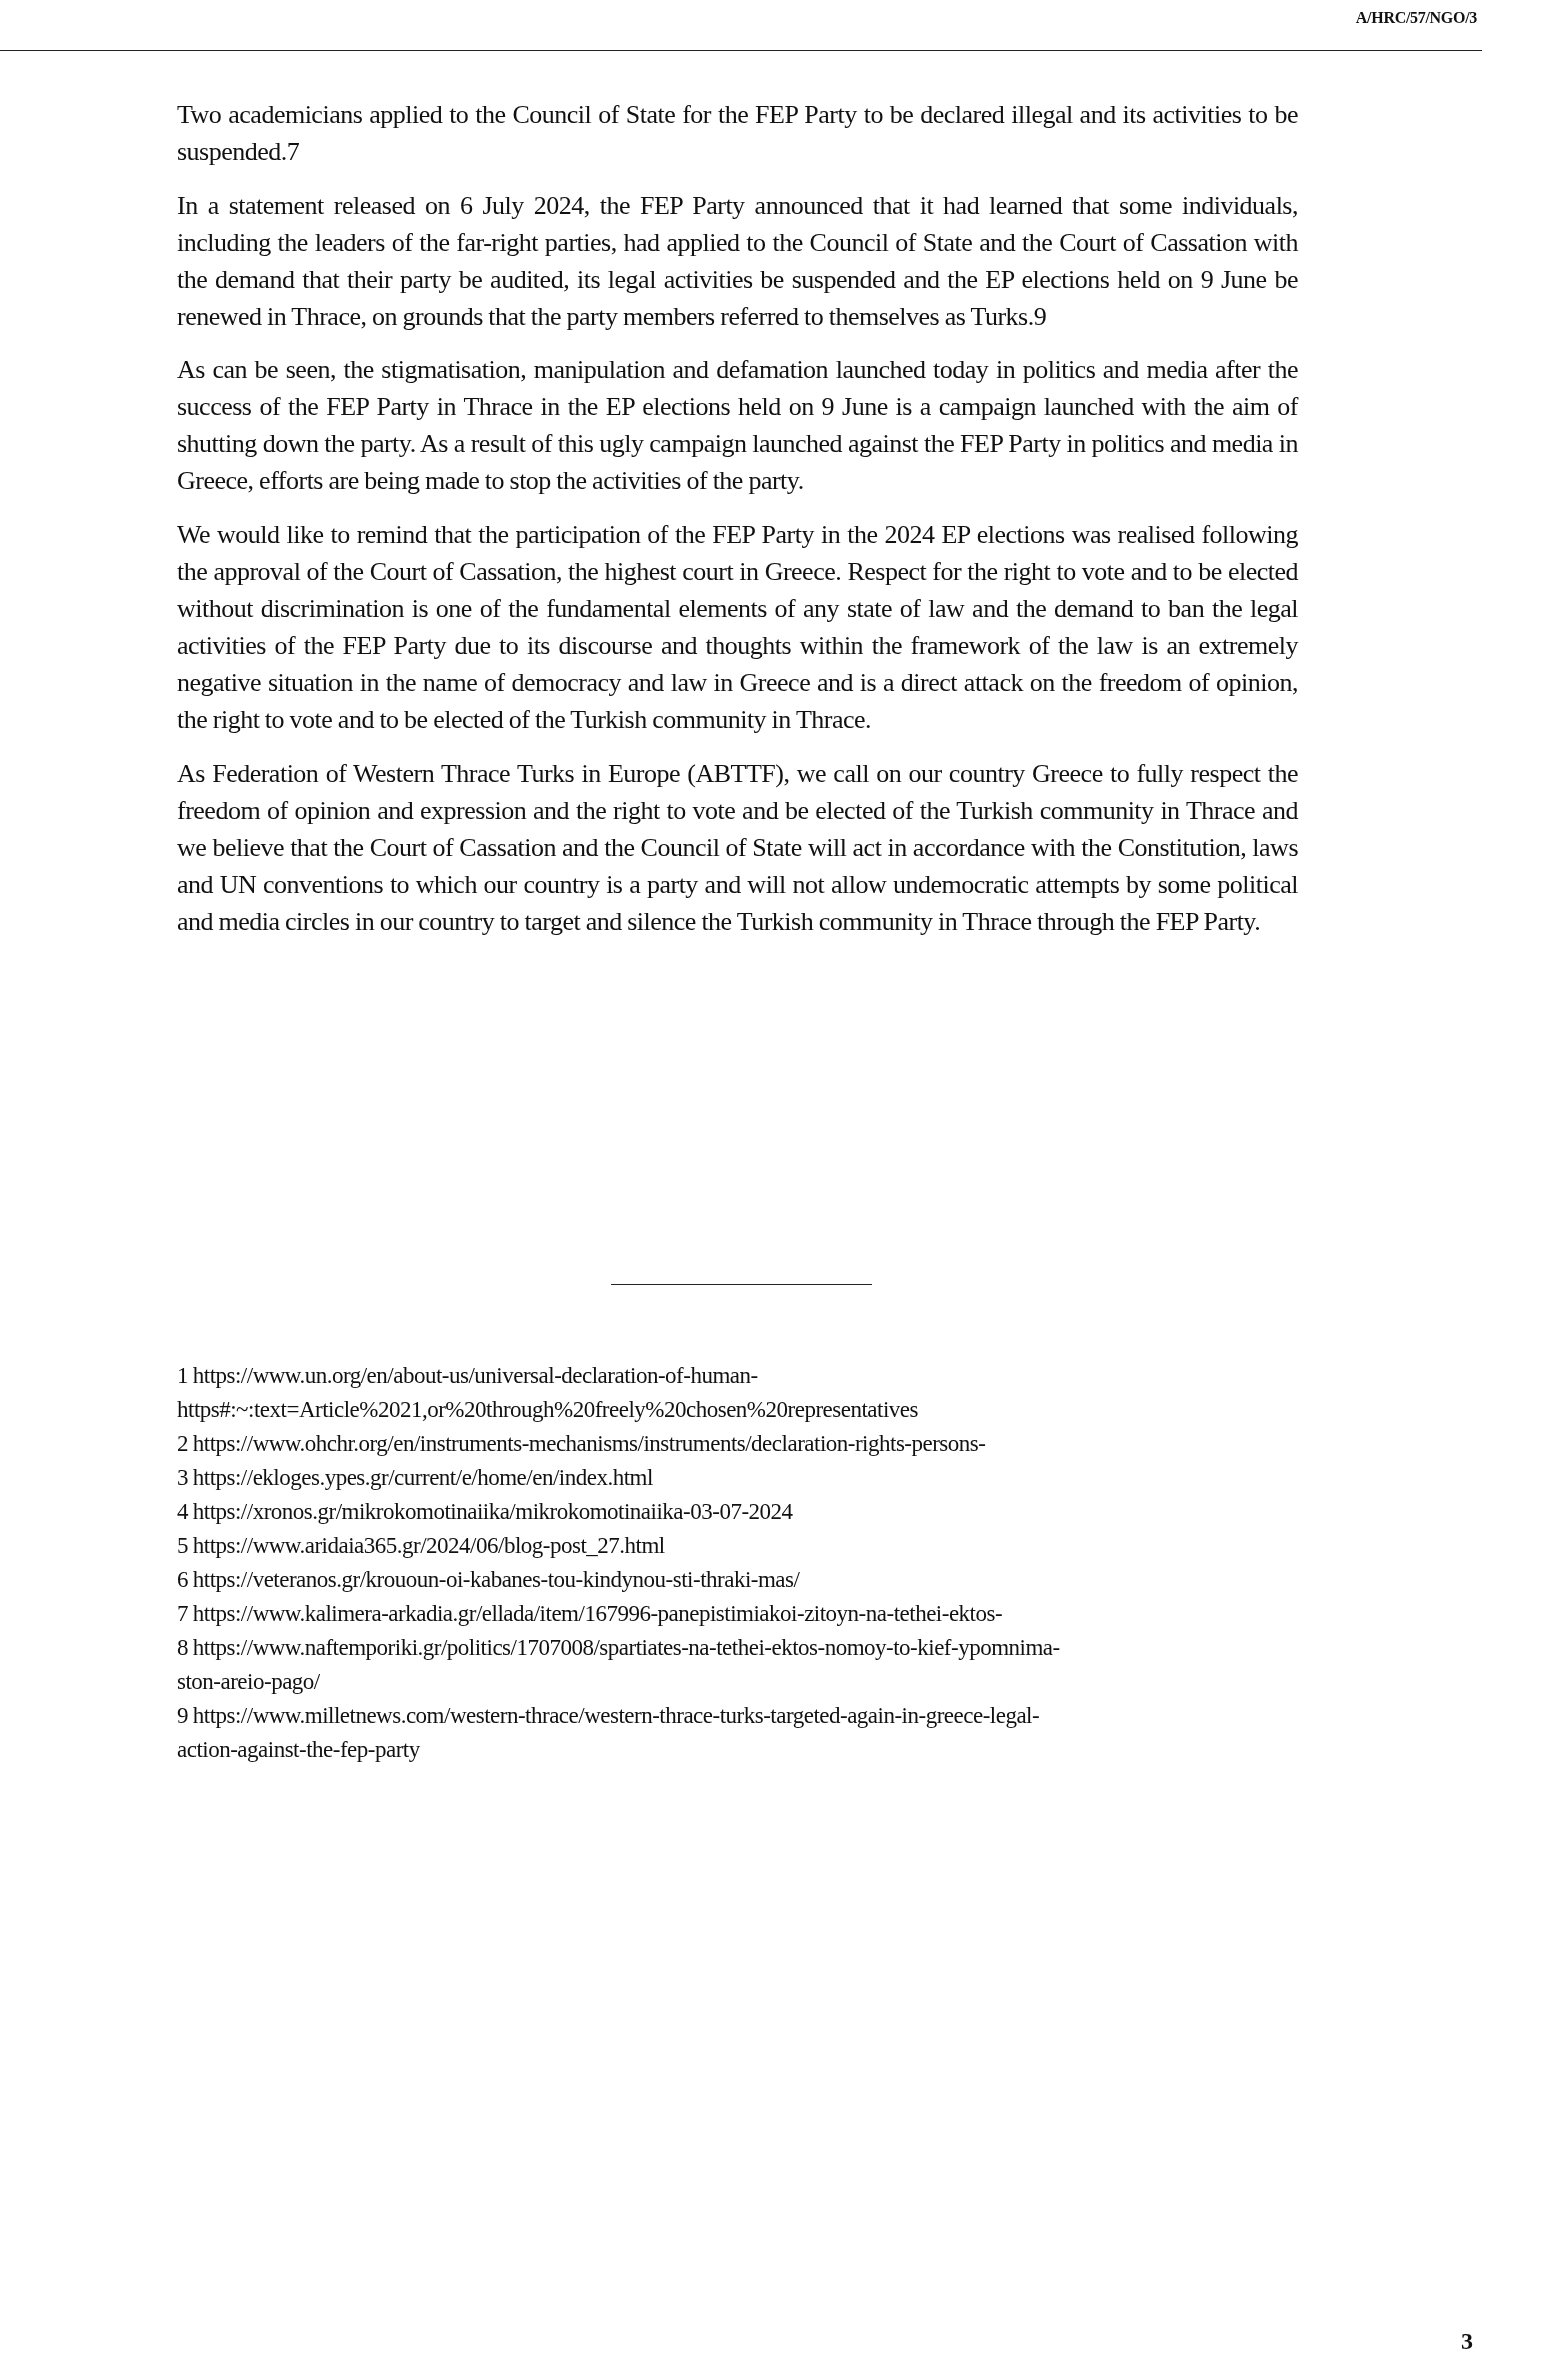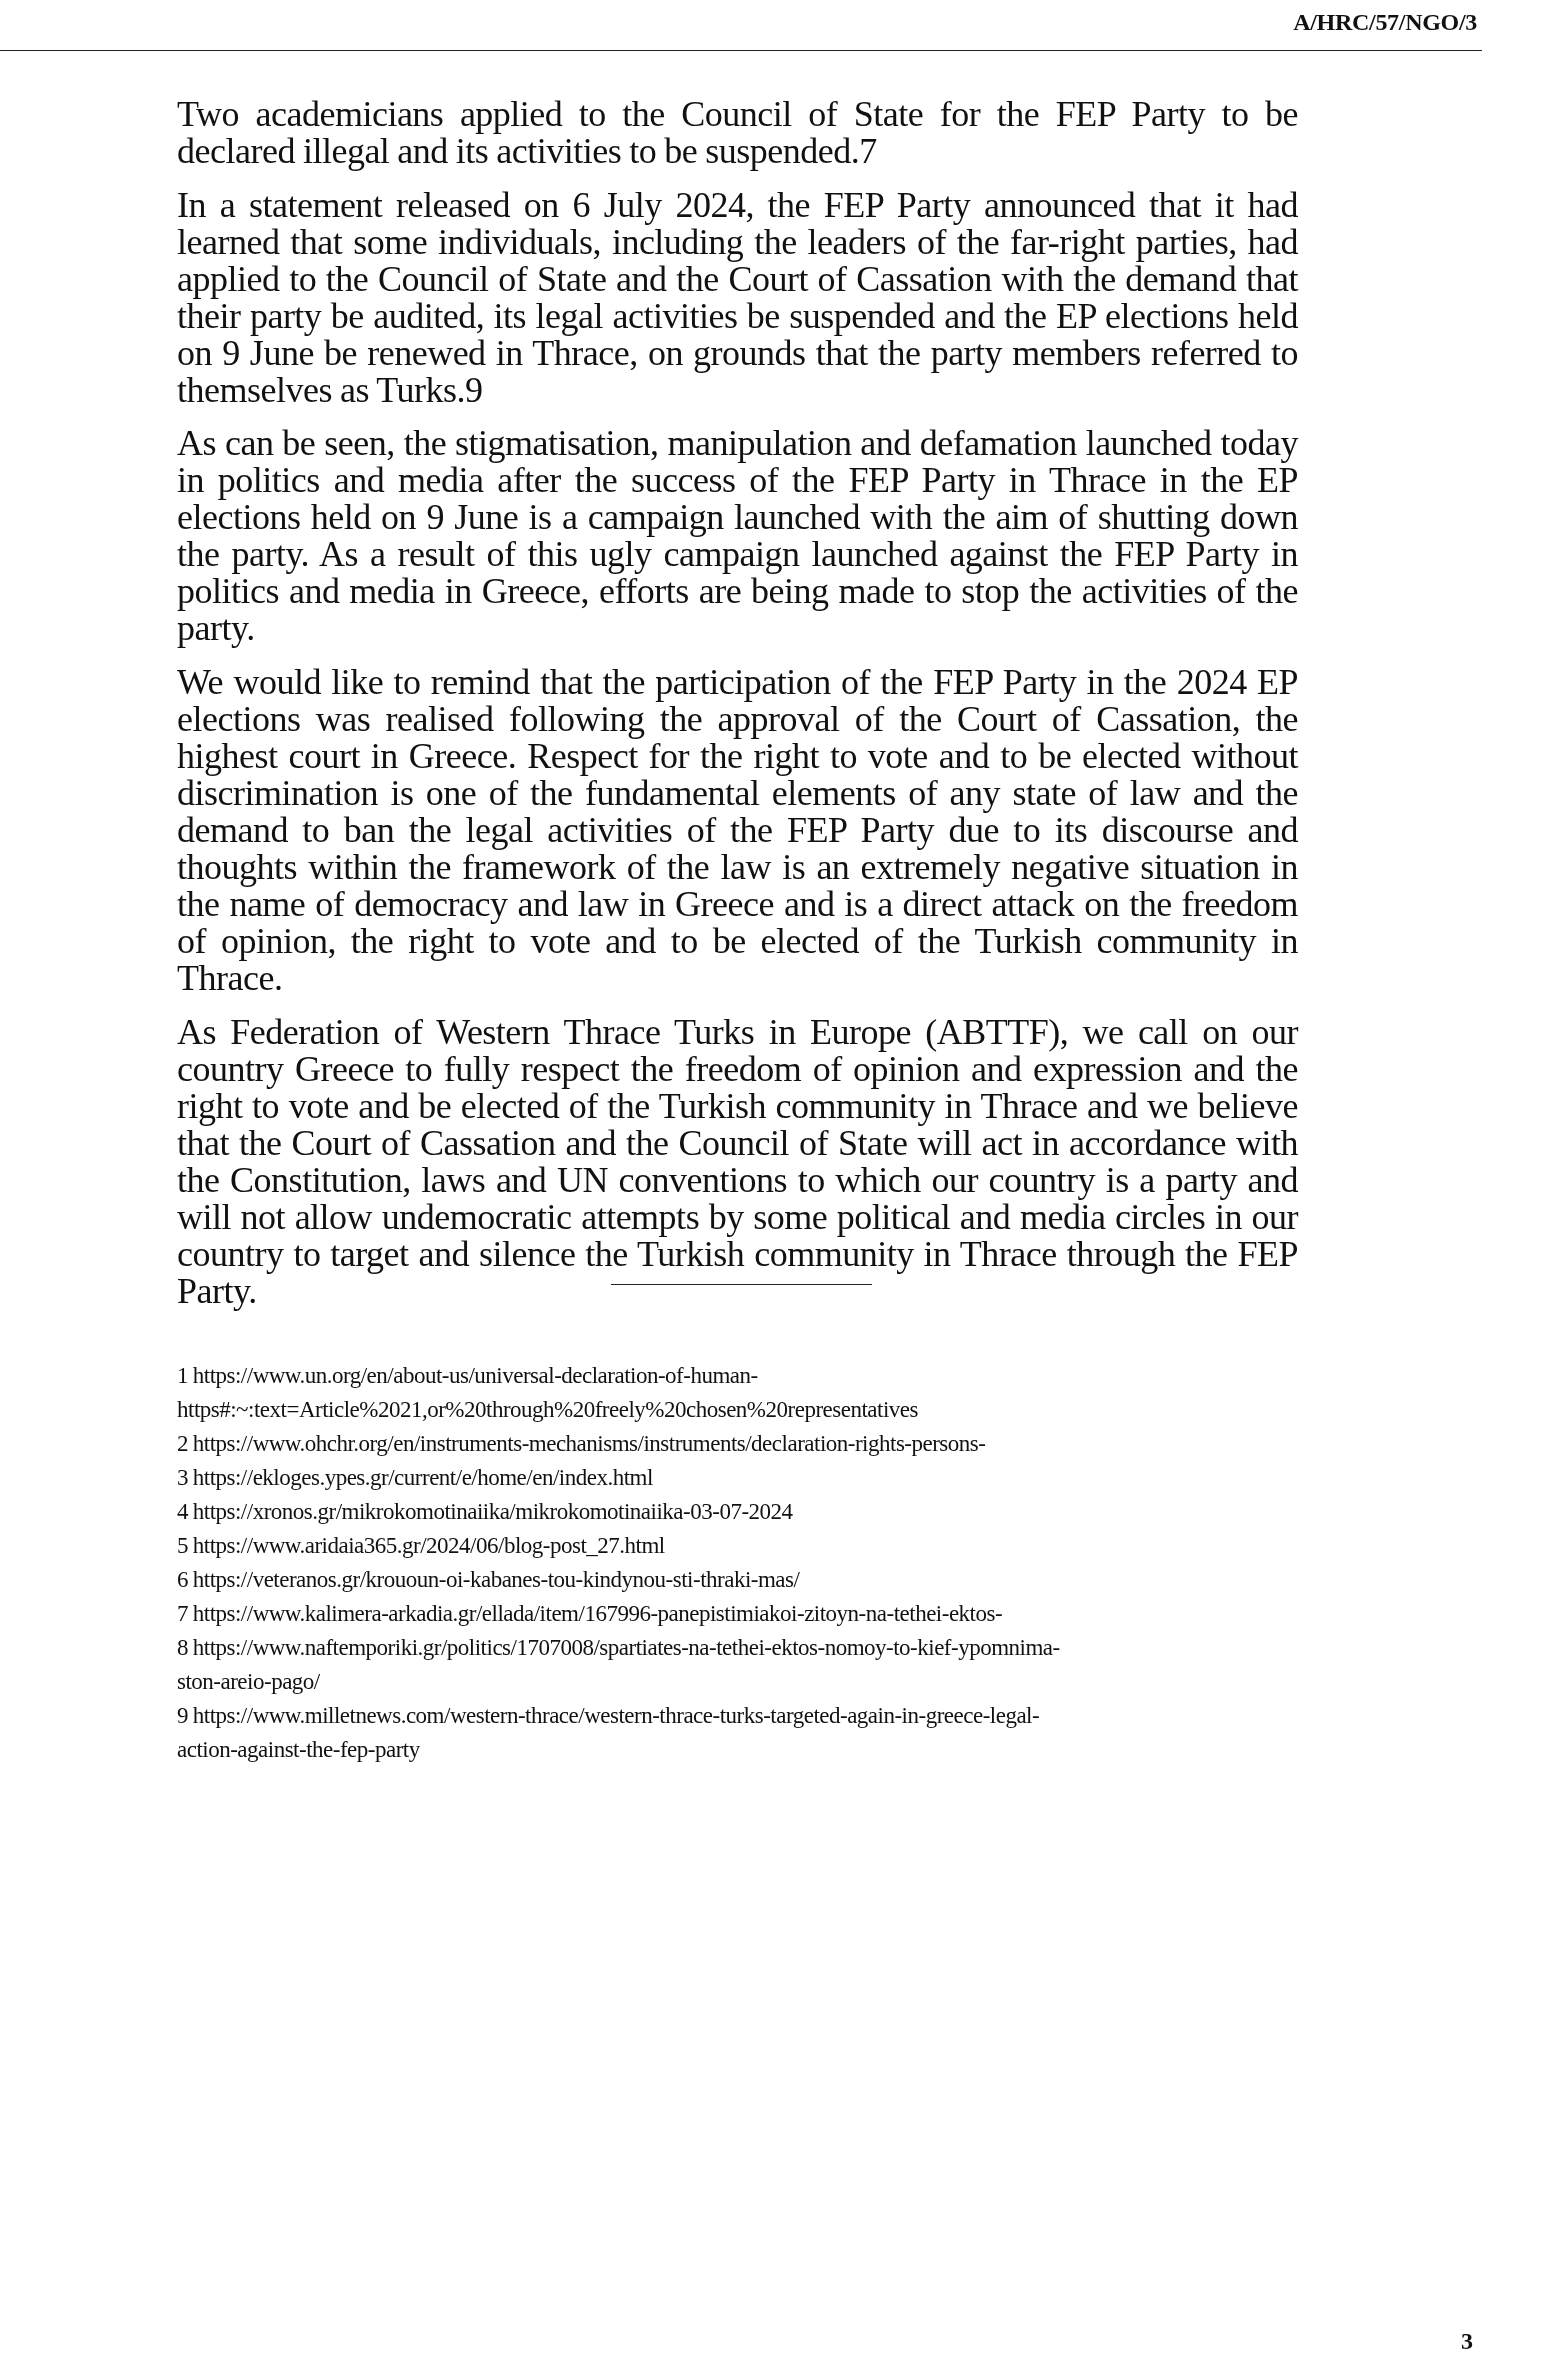--- a/index.html
+++ b/index.html
@@ -13,39 +13,39 @@
       position: relative;
       overflow: hidden;
       font-family: "Liberation Serif", "DejaVu Serif", serif;
       color: #111111;
     }
     .doc-symbol {
       position: absolute;
       top: 9.3px;
       right: 67px;
       font-weight: bold;
-      font-size: 24px;
+      font-size: 16px;
       letter-spacing: -0.3px;
     }
     .header-rule {
       position: absolute;
       top: 50px;
       left: 0;
       width: 1482px;
       height: 0;
       border-top: 1.9px solid #222;
     }
     .body-text {
       position: absolute;
       left: 177px;
       top: 96px;
       width: 1121px;
     }
     .para {
-      font-size: 36px;
+      font-size: 26px;
       line-height: 37px;
       margin: 0 0 16.7px 0;
       text-align: justify;
       letter-spacing: -0.5px;
       word-spacing: -0.5px;
     }
     .sep-rule {
       position: absolute;
       top: 1284px;
       left: 611px;

